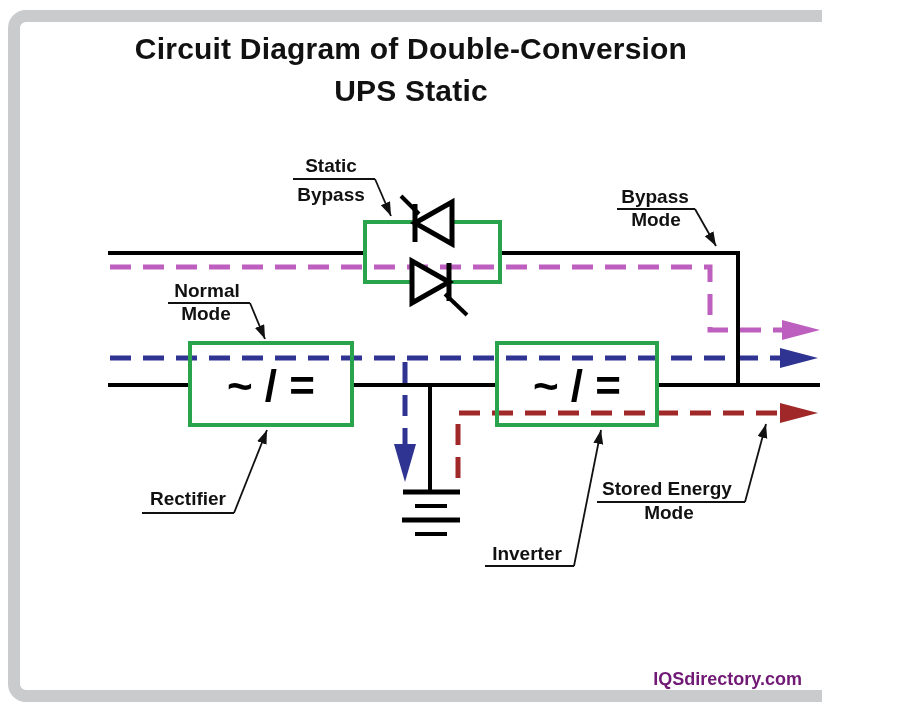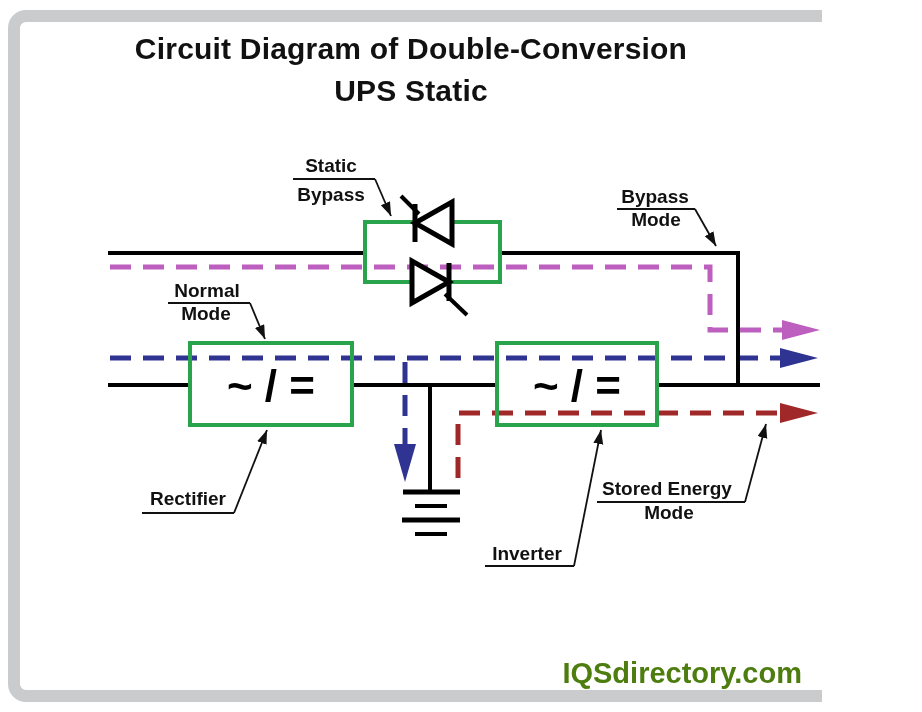--- a/index.html
+++ b/index.html
@@ -10,21 +10,21 @@
   .frame{
     position:absolute;left:8px;top:10px;width:904px;height:692px;
     border:12px solid var(--frame,#c9cbcd);border-radius:18px;box-sizing:border-box;
     background:#fff;
   }
   .title{
     position:absolute;top:28px;left:0;right:0;text-align:center;
     font-weight:bold;font-size:30px;line-height:42px;color:#111;letter-spacing:0.2px;
   }
   .watermark{
-    position:absolute;right:20px;bottom:22px;font-weight:bold;font-size:29px;color:#4d7c0f;
+    position:absolute;right:20px;bottom:22px;font-weight:bold;font-size:18px;color:#701a75;
   }
   svg.diagram{position:absolute;left:0;top:0;}
   .wire{stroke:var(--wire,#000);stroke-width:4;fill:none;}
   .batt-long{stroke:var(--wire,#000);stroke-width:5;fill:none;}
   .batt-short{stroke:var(--wire,#000);stroke-width:4;fill:none;}
   .box{stroke:var(--component_box,#2aa44c);stroke-width:4;fill:none;}
   .dash-bypass{stroke:var(--bypass_mode,#bc5fbe);stroke-width:5;fill:none;stroke-dasharray:21 12;}
   .dash-normal{stroke:var(--normal_mode,#2f3392);stroke-width:5;fill:none;stroke-dasharray:21 12;}
   .dash-stored{stroke:var(--stored_energy_mode,#a02828);stroke-width:5;fill:none;stroke-dasharray:21 12;}
   .fill-bypass{fill:var(--bypass_mode,#bc5fbe);stroke:none;}

